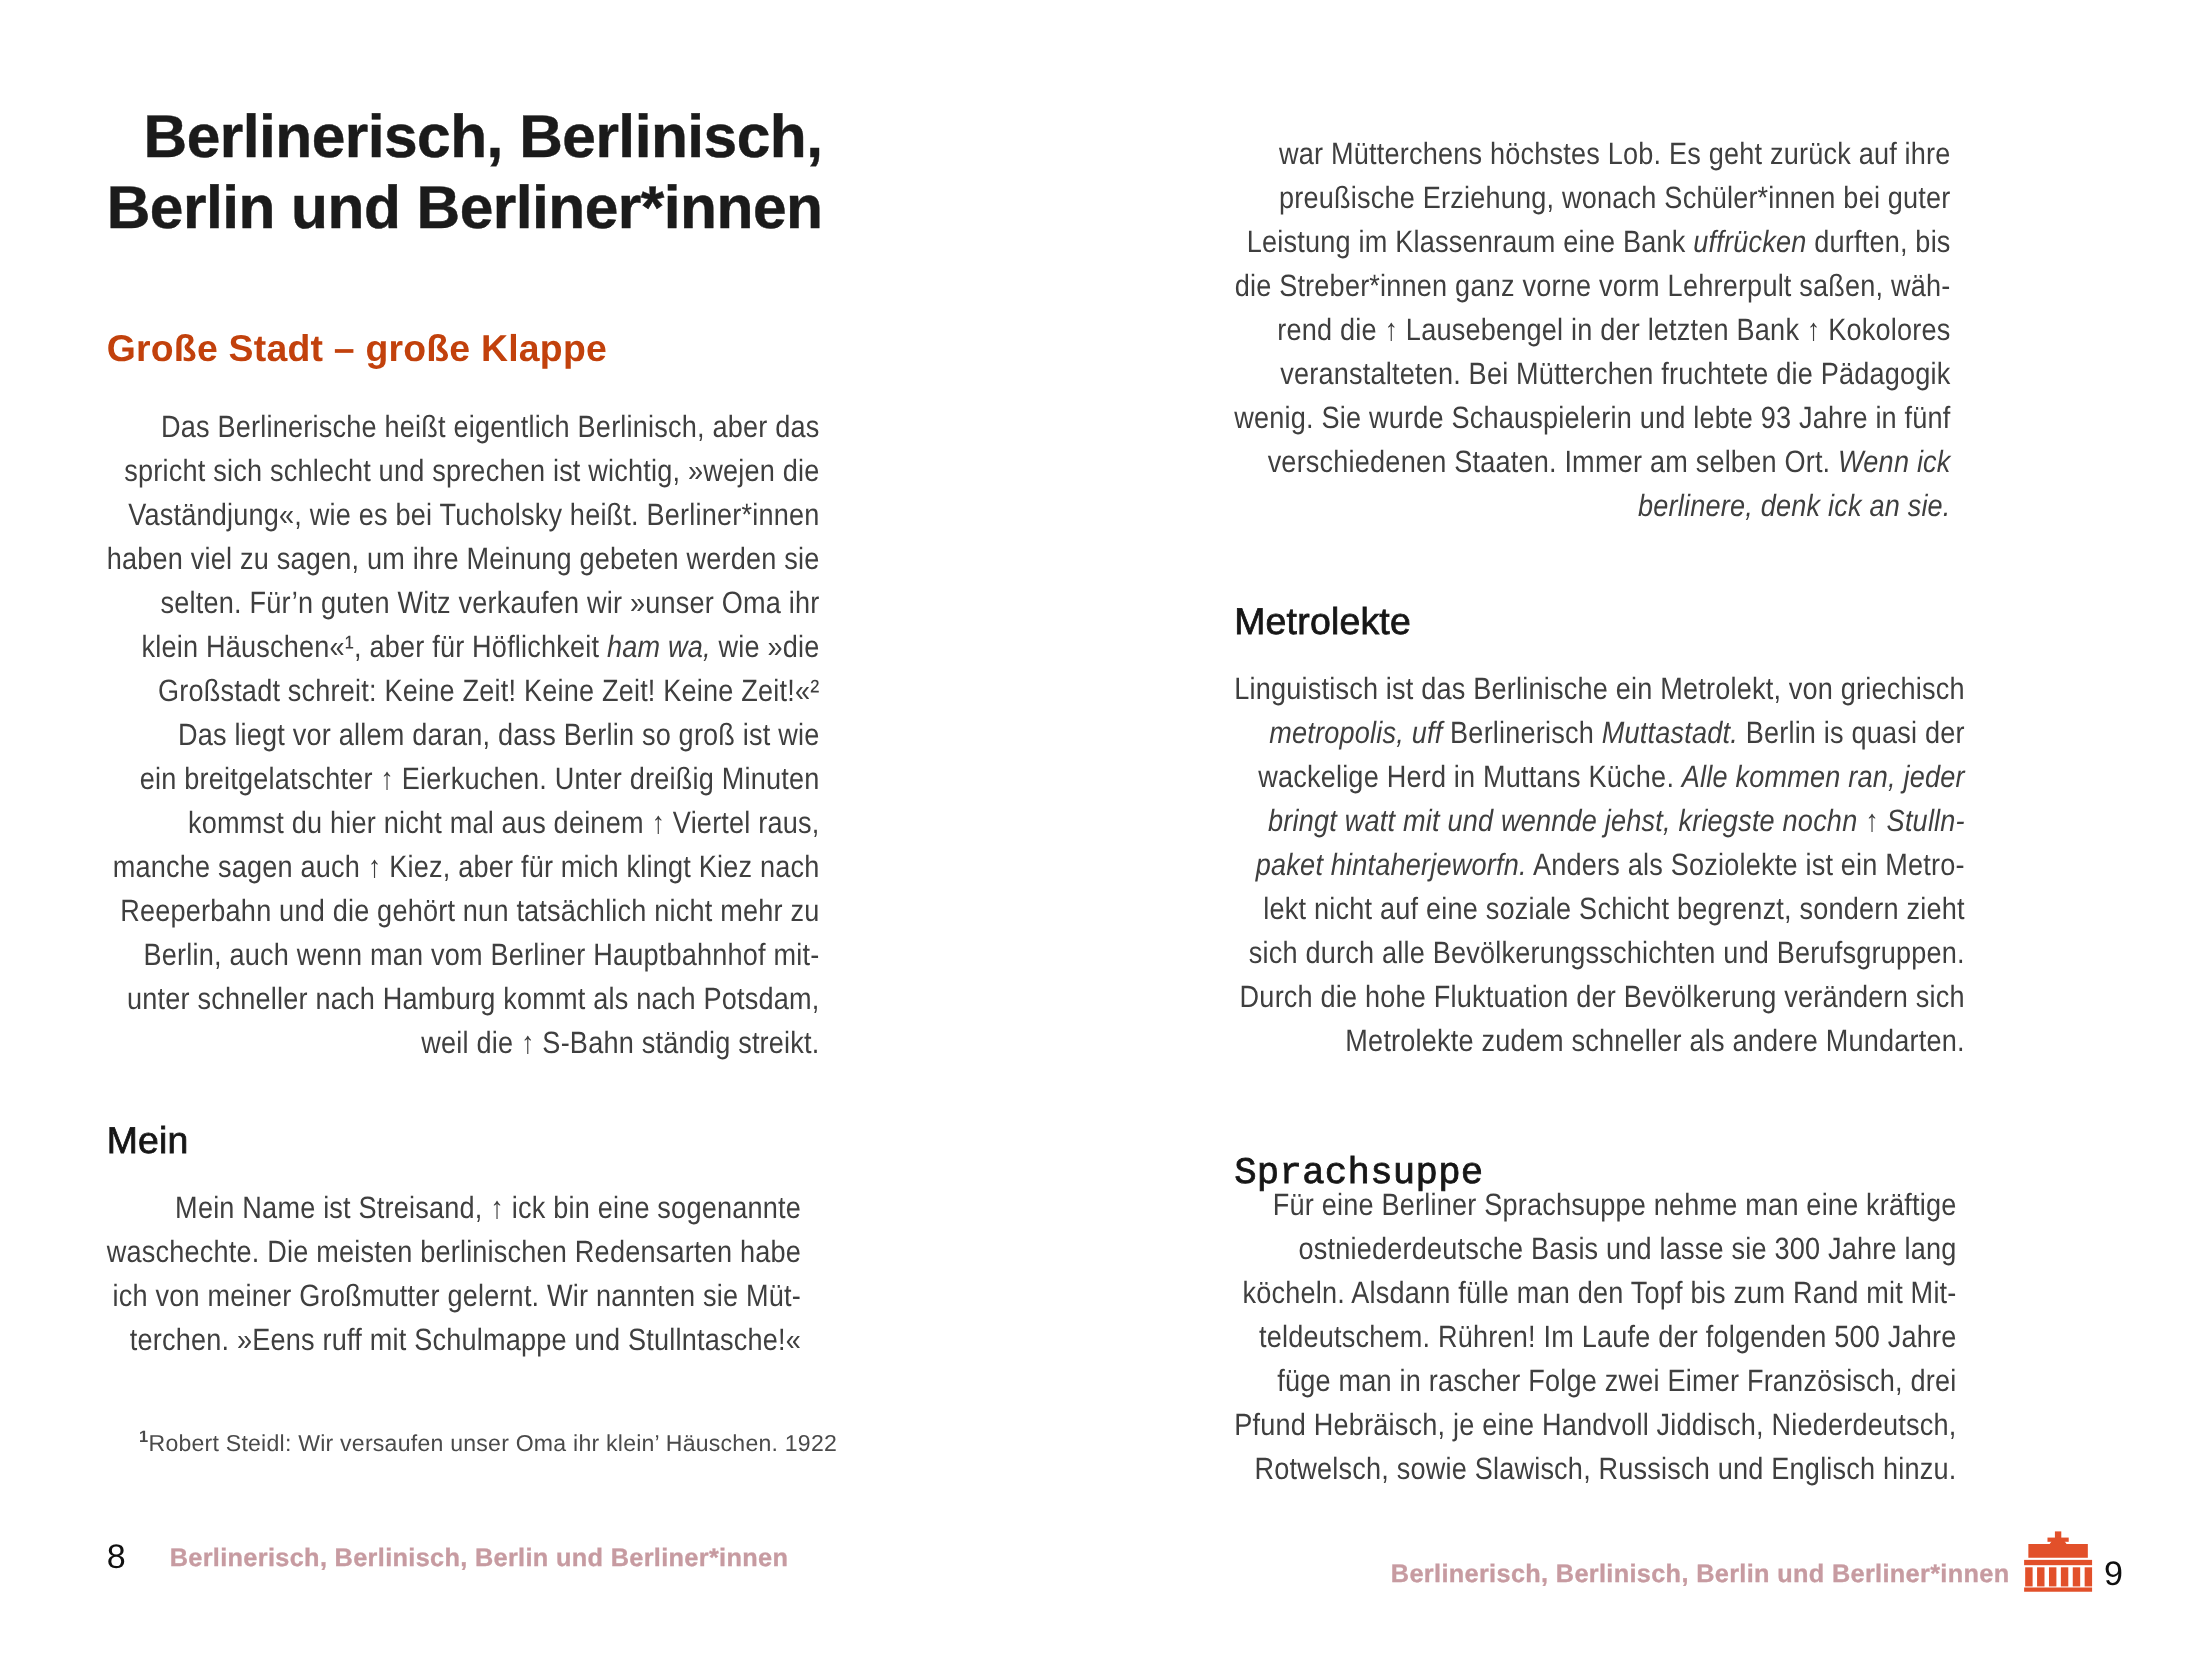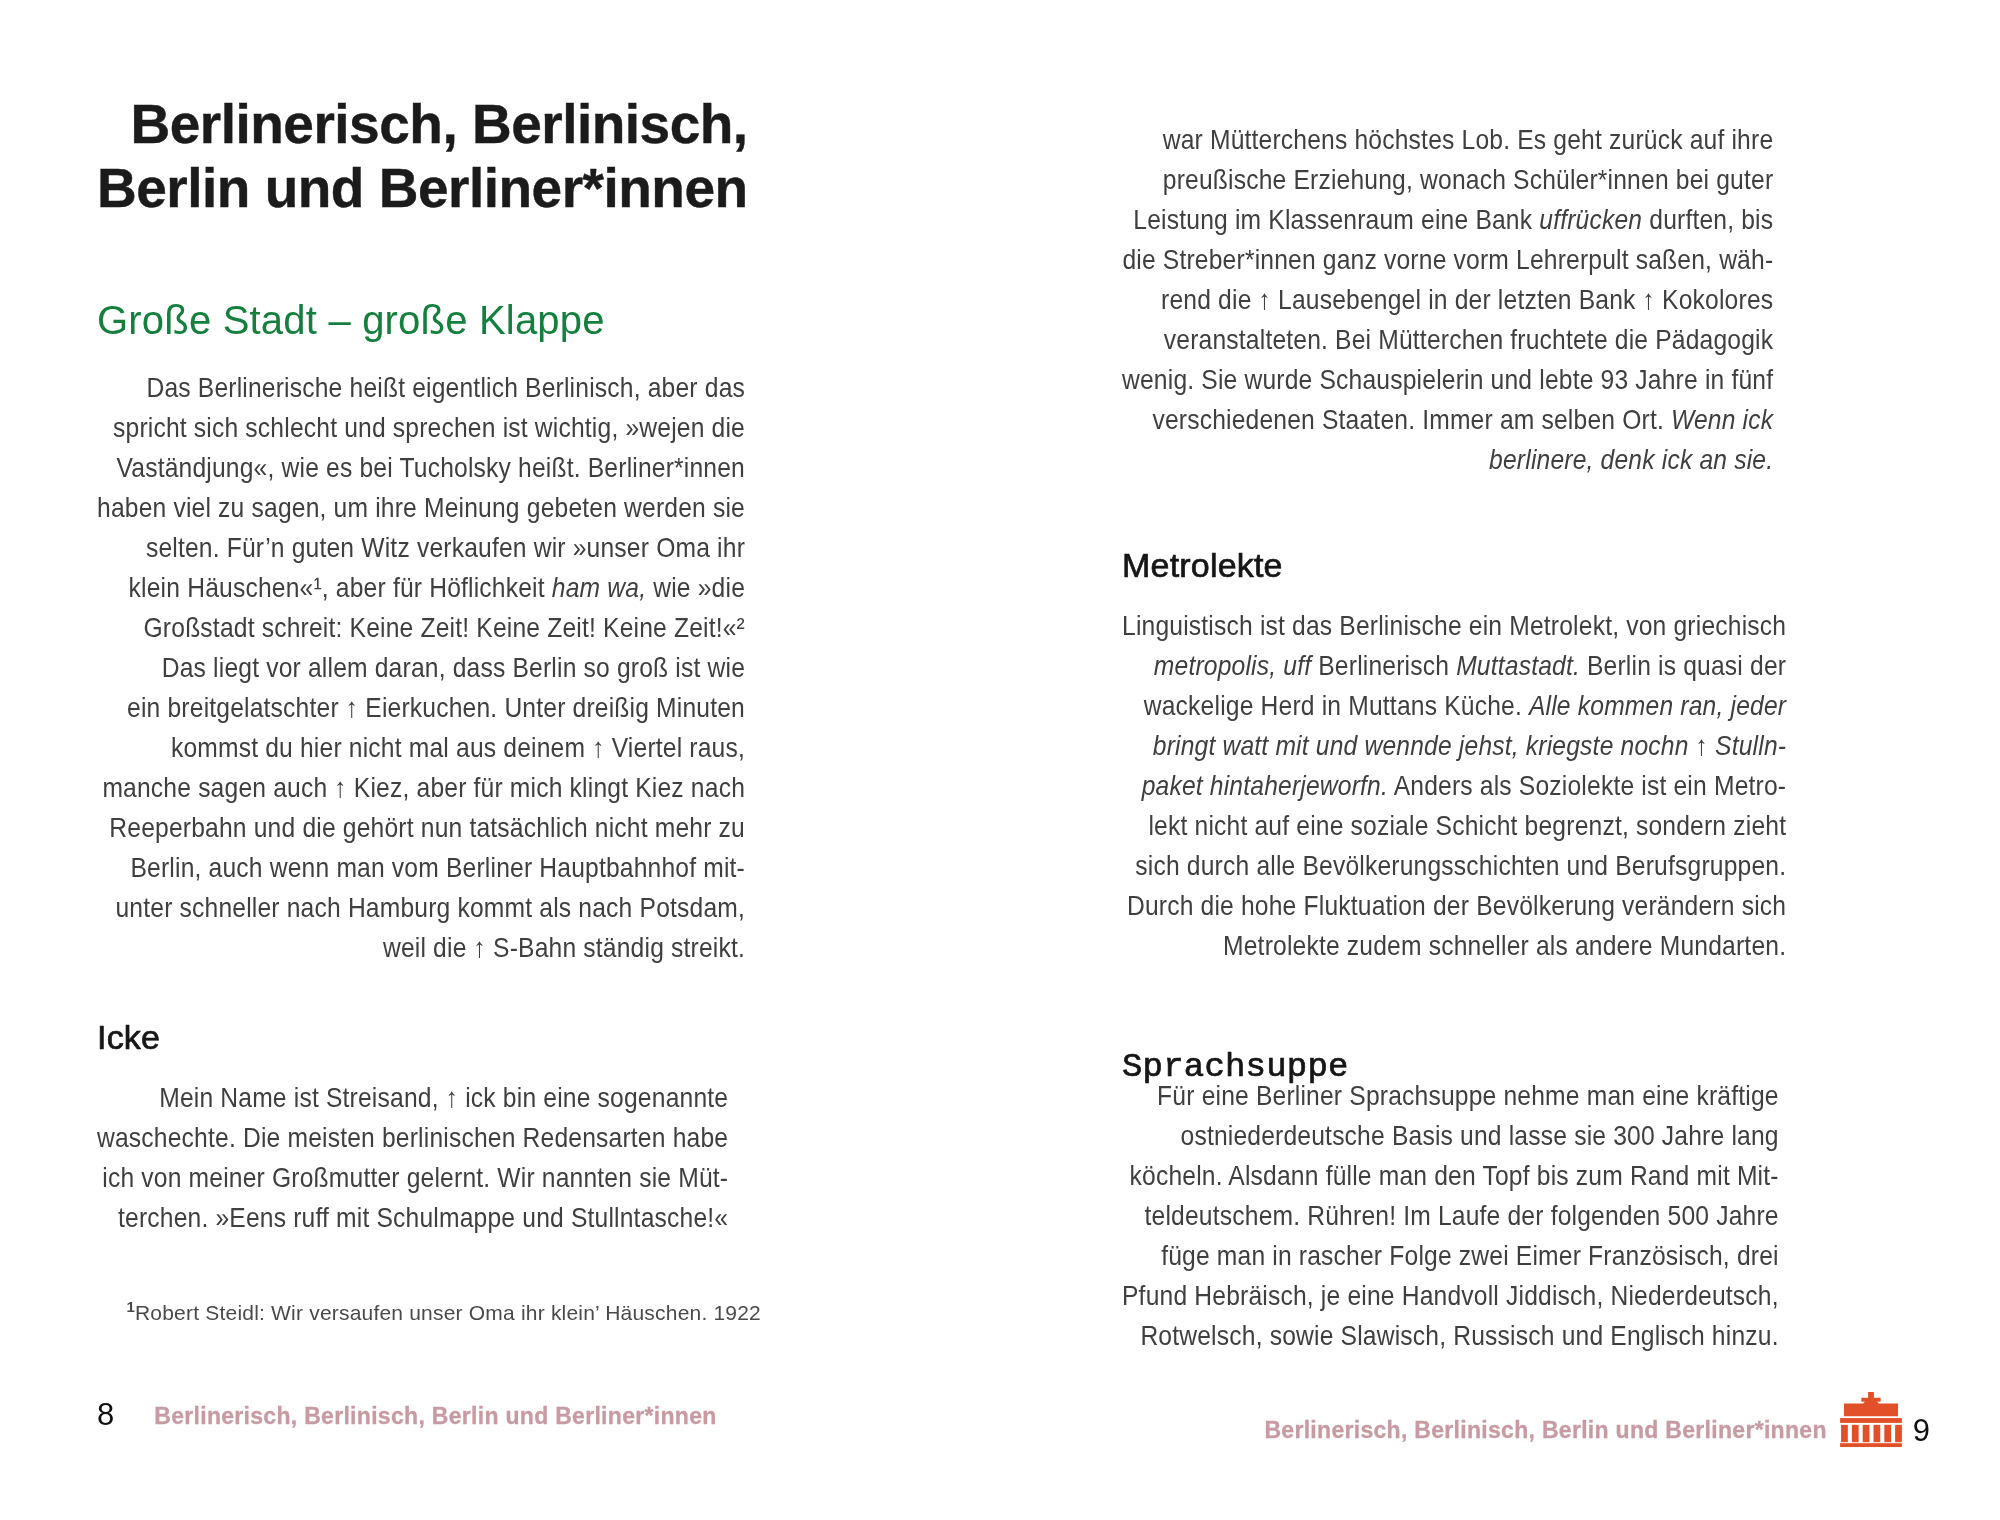--- a/index.html
+++ b/index.html
@@ -10,21 +10,21 @@
   }
   html,body{margin:0;padding:0;background:#ffffff;}
   body{width:2000px;height:1520px;font-family:"Liberation Sans",sans-serif;}
   .spread{position:relative;width:2000px;height:1520px;background:#ffffff;overflow:hidden;text-align:right;}
   .abs{position:absolute;}
 
   
   .h1{font-size:55px;line-height:64px;font-weight:700;letter-spacing:-0.5px;
       color:var(--head-col);-webkit-text-stroke:.4px;}
   
-  .subtitle{font-size:40px;font-weight:400;color:#15803d;letter-spacing:.2px;}
+  .subtitle{font-size:34px;font-weight:700;color:#c2410c;letter-spacing:.2px;}
   
   .h2{font-size:34px;font-weight:400;color:#161616;-webkit-text-stroke:.7px;letter-spacing:.2px;}
 
   
   .body{font-size:28px;line-height:40px;color:var(--body-col);letter-spacing:.2px;
         white-space:nowrap;transform:scaleX(.88);transform-origin:0 0;}
   .ln{height:40px;}
   .ln.ind{padding-left:40px;}
   .it{font-style:italic;}
 
@@ -69,21 +69,21 @@
         <div class="ln ind"><span>Das liegt vor allem daran, dass Berlin so groß ist wie</span></div>
         <div class="ln"><span>ein breitgelatschter ↑ Eierkuchen. Unter dreißig Minuten</span></div>
         <div class="ln"><span>kommst du hier nicht mal aus deinem ↑ Viertel raus,</span></div>
         <div class="ln"><span>manche sagen auch ↑ Kiez, aber für mich klingt Kiez nach</span></div>
         <div class="ln"><span>Reeperbahn und die gehört nun tatsächlich nicht mehr zu</span></div>
         <div class="ln"><span>Berlin, auch wenn man vom Berliner Hauptbahnhof mit-</span></div>
         <div class="ln"><span>unter schneller nach Hamburg kommt als nach Potsdam,</span></div>
         <div class="ln"><span>weil die ↑ S-Bahn ständig streikt.</span></div>
       </div>
 
-    <div class="abs h2" style="left:97px;top:1018px;">Icke</div>
+    <div class="abs h2" style="left:97px;top:1018px;">Mein</div>
 
     <div class="abs body" style="left:97px;top:1078px;">
         <div class="ln"><span>Mein Name ist Streisand, ↑ ick bin eine sogenannte</span></div>
         <div class="ln"><span>waschechte. Die meisten berlinischen Redensarten habe</span></div>
         <div class="ln"><span>ich von meiner Großmutter gelernt. Wir nannten sie Müt-</span></div>
         <div class="ln"><span>terchen. »Eens ruff mit Schulmappe und Stullntasche!«</span></div>
       </div>
 
     <div class="abs footnotes" style="left:95px;top:1292px;">
       <div class="fn">

